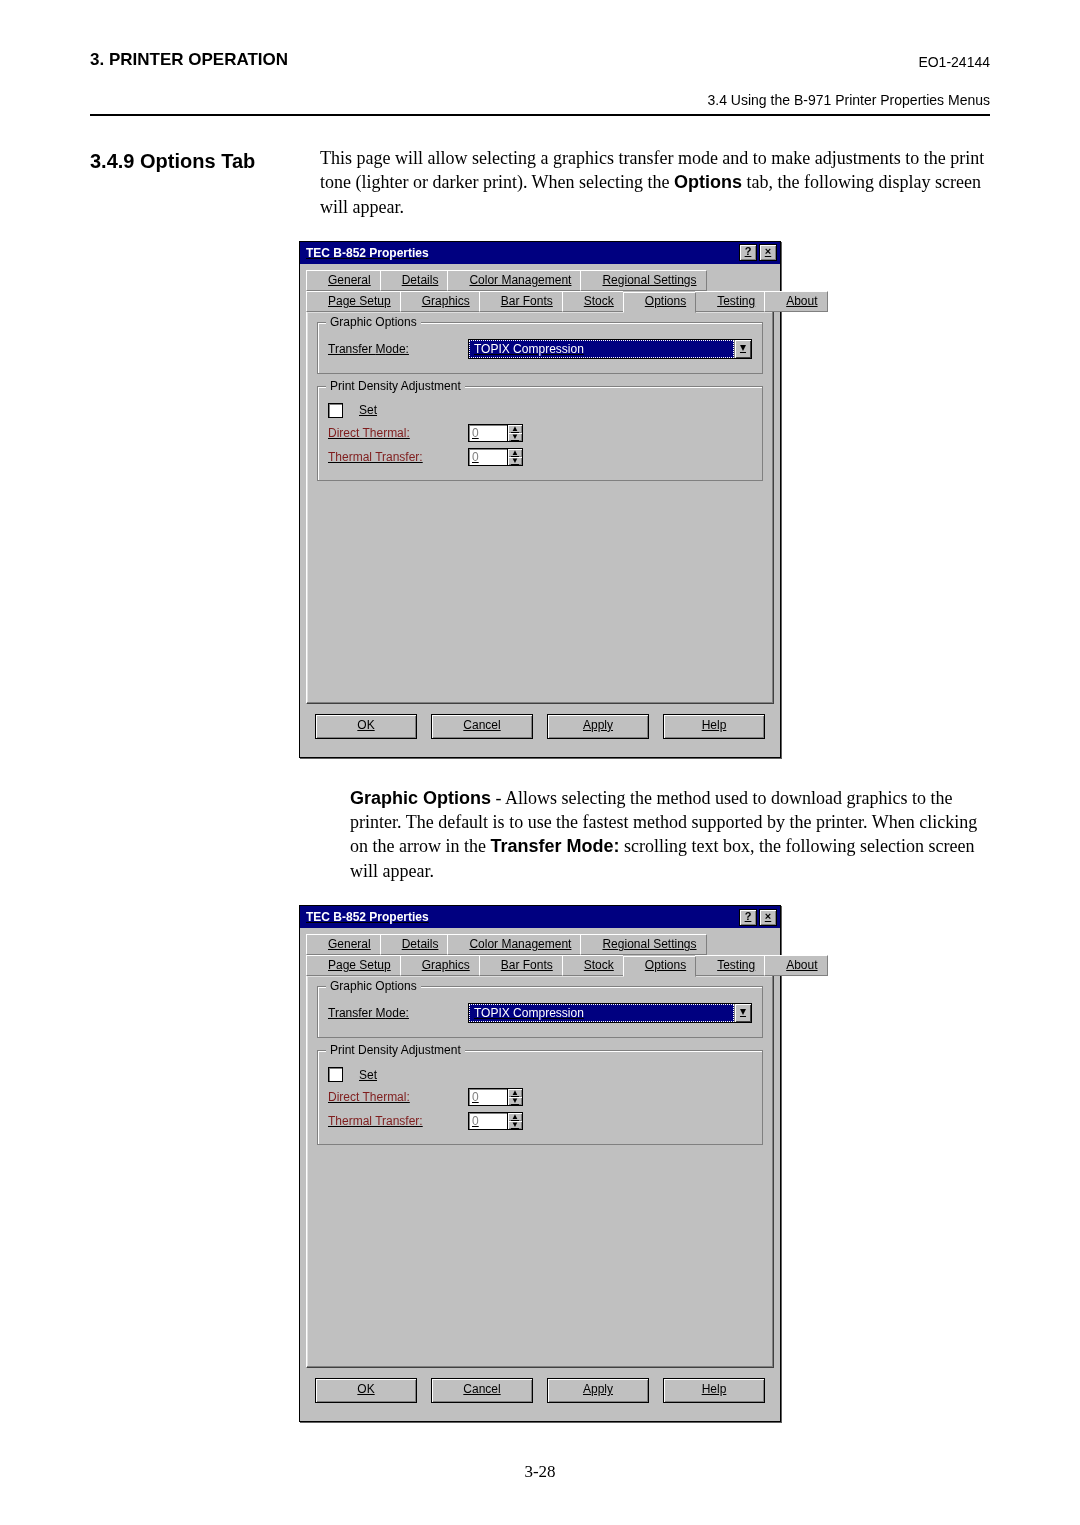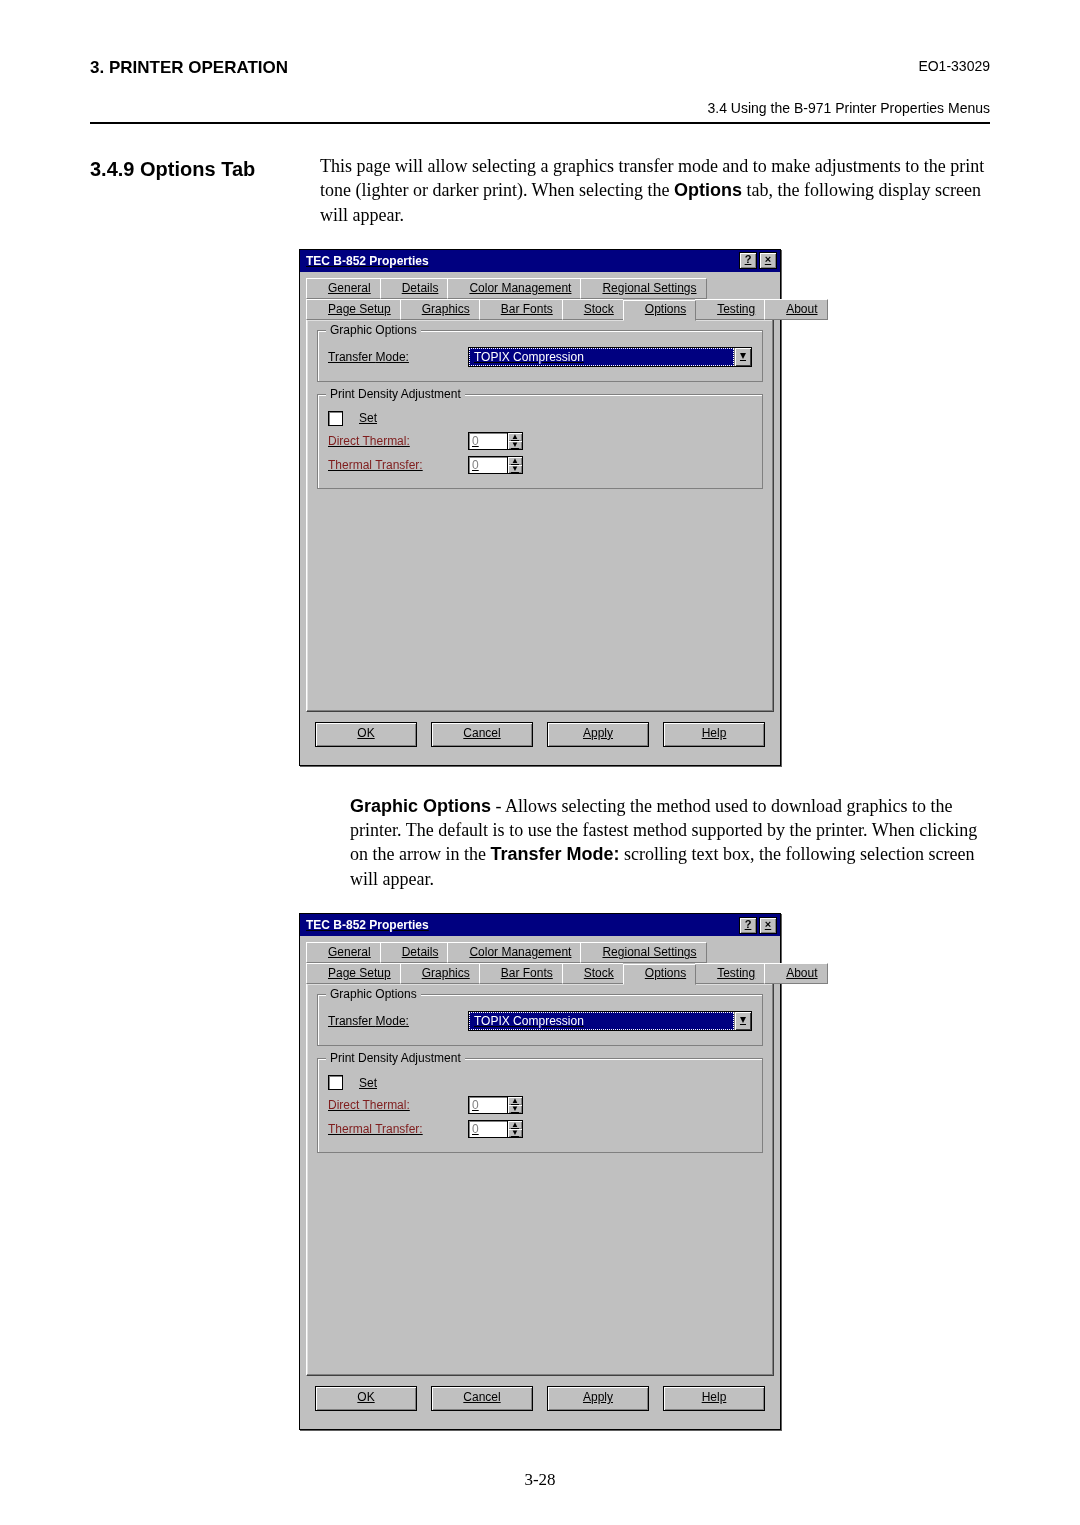--- a/index.html
+++ b/index.html
@@ -10,23 +10,22 @@
     color: #000;
     width: 1080px;
   }
   .page {
     padding: 50px 90px 40px 90px;
     box-sizing: border-box;
   }
   .doc-header {
     display: flex;
     justify-content: space-between;
-    align-items: flex-start;
+    align-items: flex-end;
     font-family: Arial, Helvetica, sans-serif;
-    margin-top: 8px;
   }
   .doc-header-left {
     font-weight: bold;
     font-size: 17px;
   }
   .doc-header-right {
     font-size: 14px;
   }
   .doc-subheader {
     text-align: right;
@@ -225,21 +224,21 @@
     margin-top: 40px;
   }
 </style>
 </head>
 <body>
 
 <div class="page">
 
   <div class="doc-header">
     <div class="doc-header-left">3. PRINTER OPERATION</div>
-    <div class="doc-header-right">EO1-33029</div>
+    <div class="doc-header-right">EO1-24144</div>
   </div>
   <div class="doc-subheader">3.4 Using the B-971 Printer Properties Menus</div>
   <hr class="header-rule">
 
   <div class="content-row">
     <div class="section-title">3.4.9  Options Tab</div>
     <div class="flow">
       <p>
         <span>This page will allow selecting a graphics transfer mode and to make adjustments to the print tone (lighter or darker print). When selecting the </span><span class="b">Options</span><span> tab, the following display screen will appear.</span>
       </p>

